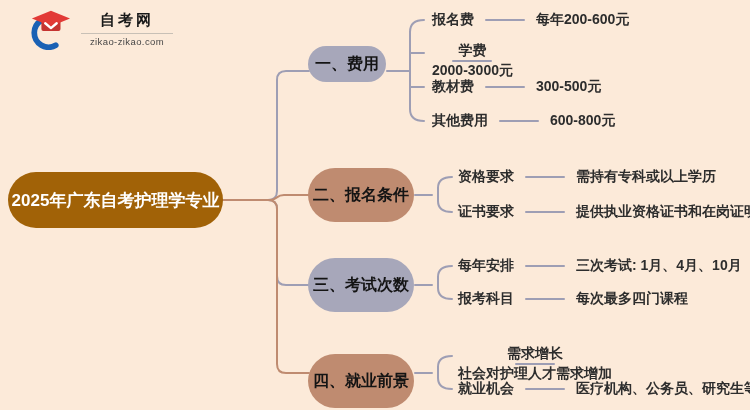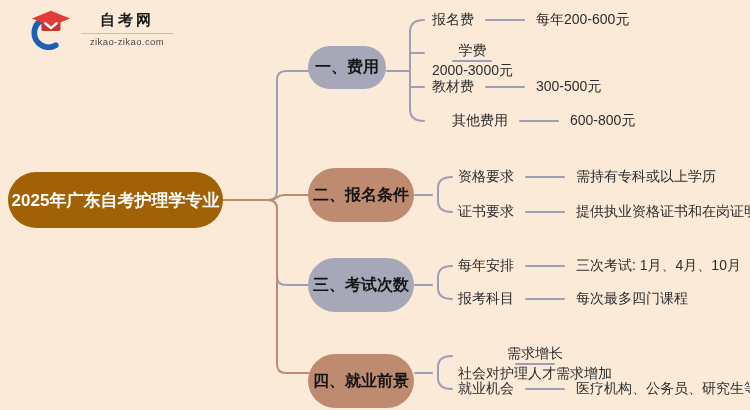--- a/index.html
+++ b/index.html
@@ -31,31 +31,31 @@
   .root-node span { color: #ffffff; font-size: 17px; font-weight: bold; white-space: nowrap; }
 
   
   .branch-node {
     position: absolute; border-radius: 27px;
     display: flex; align-items: center; justify-content: center;
   }
   .branch-node span { color: #141414; font-size: 16px; font-weight: bold; white-space: nowrap; }
   .node-gray { background: #a7a7ba; }
   .node-clay { background: #bf8b70; }
-  .bn1 { left: 308px; top: 46px;  width: 78px;  height: 43px; border-radius: 25px; }
+  .bn1 { left: 308px; top: 46px;  width: 78px;  height: 36px; border-radius: 25px; }
   .bn2 { left: 308px; top: 168px; width: 106px; height: 54px; }
   .bn3 { left: 308px; top: 258px; width: 106px; height: 54px; }
   .bn4 { left: 308px; top: 346px; width: 106px; height: 54px; margin-top: 8px; }
 
   
   .leaf-row {
     position: absolute; height: 22px;
     display: flex; align-items: center; white-space: nowrap;
   }
-  .leaf-label, .leaf-value { font-size: 14px; font-weight: 400; color: #2d2d2d; }
+  .leaf-label, .leaf-value { font-size: 14px; font-weight: 700; color: #2d2d2d; }
   .leaf-dash { width: 40px; height: 2px; background: #9e9eb4; margin: 0 11px; border-radius: 1px; flex: 0 0 auto; }
 </style>
 </head>
 <body>
 
 <div id="canvas">
 
   <svg id="connectors" width="750" height="410" viewBox="0 0 750 410">
     <g fill="none" stroke="#9e9eb4" stroke-width="2" stroke-linecap="round" stroke-linejoin="round">
       <path d="M 222 200 H 268 Q 277 200 277 191 L 277 80 Q 277 71 286 71 H 309"></path>
@@ -110,21 +110,21 @@
   <div class="leaf-row" style="left:432px; top:42px;flex-direction:column;">
     <span class="leaf-label">学费</span>
     <div class="leaf-dash"></div>
     <span class="leaf-value">2000-3000元</span>
   </div>
   <div class="leaf-row" style="left:432px; top:76px;">
     <span class="leaf-label">教材费</span>
     <div class="leaf-dash"></div>
     <span class="leaf-value">300-500元</span>
   </div>
-  <div class="leaf-row" style="left:432px; top:110px;margin-left:20px;">
+  <div class="leaf-row" style="left:432px; top:110px;">
     <span class="leaf-label">其他费用</span>
     <div class="leaf-dash"></div>
     <span class="leaf-value">600-800元</span>
   </div>
 
   <div class="leaf-row" style="left:458px; top:166px;">
     <span class="leaf-label">资格要求</span>
     <div class="leaf-dash"></div>
     <span class="leaf-value">需持有专科或以上学历</span>
   </div>

